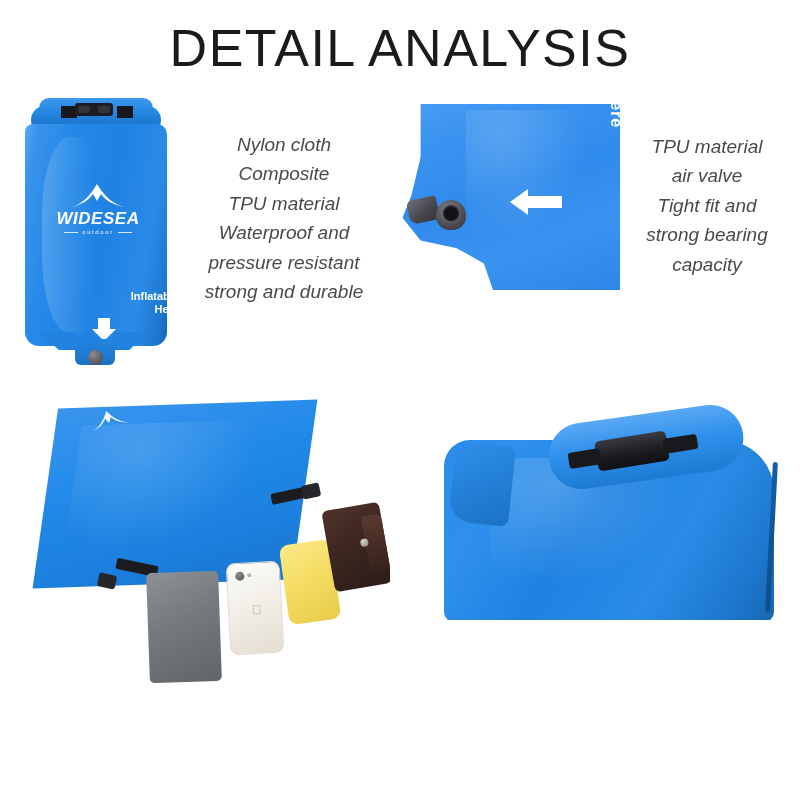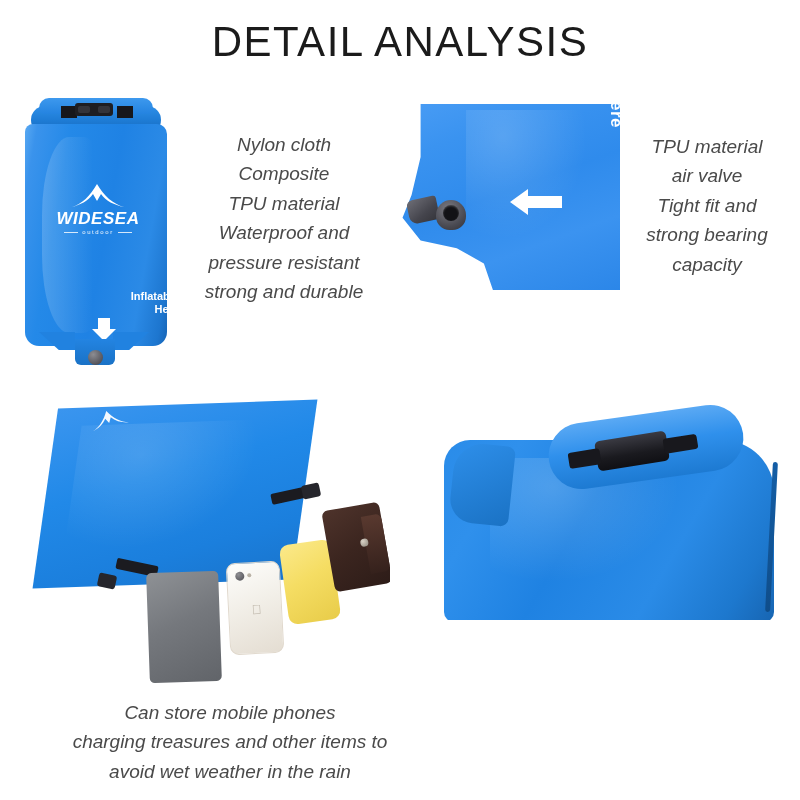--- a/index.html
+++ b/index.html
@@ -9,21 +9,21 @@
     background: #ffffff;
     font-family: "Liberation Sans", sans-serif;
     overflow: hidden;
   }
   .page { position: relative; width: 800px; height: 800px; background: #fff; }
 
   
   .title {
     position: absolute; left: 0; top: 18px; width: 800px;
     text-align: center;
-    font-size: 42px; font-weight: 300; letter-spacing: 1.5px;
+    font-size: 52px; font-weight: 300; letter-spacing: 1.5px;
     color: #1b1b1b;
     font-family: "Liberation Sans", sans-serif;
   }
 
   
   .caption {
     position: absolute;
     color: #4a4a4a;
     font-weight: 300;
     text-align: center;
@@ -385,23 +385,20 @@
       <div class="phone-flash"></div>
       <div class="phone-apple"></div>
     </div>
     <div class="item-powerbank"></div>
     <div class="item-wallet">
       <div class="wallet-flap"></div>
       <div class="wallet-snap"></div>
     </div>
   </div>
 
-  <div class="caption" id="caption-storage">Can store mobile phones
-charging treasures and other items to
-avoid wet weather  in the rain</div>
 
   <div id="photo-rolled-closure">
     <div class="roll-body"></div>
     <div class="roll-left-fold"></div>
     <div class="roll-top"></div>
     <div class="roll-buckle"></div>
     <div class="roll-seam"></div>
   </div>
 
 

